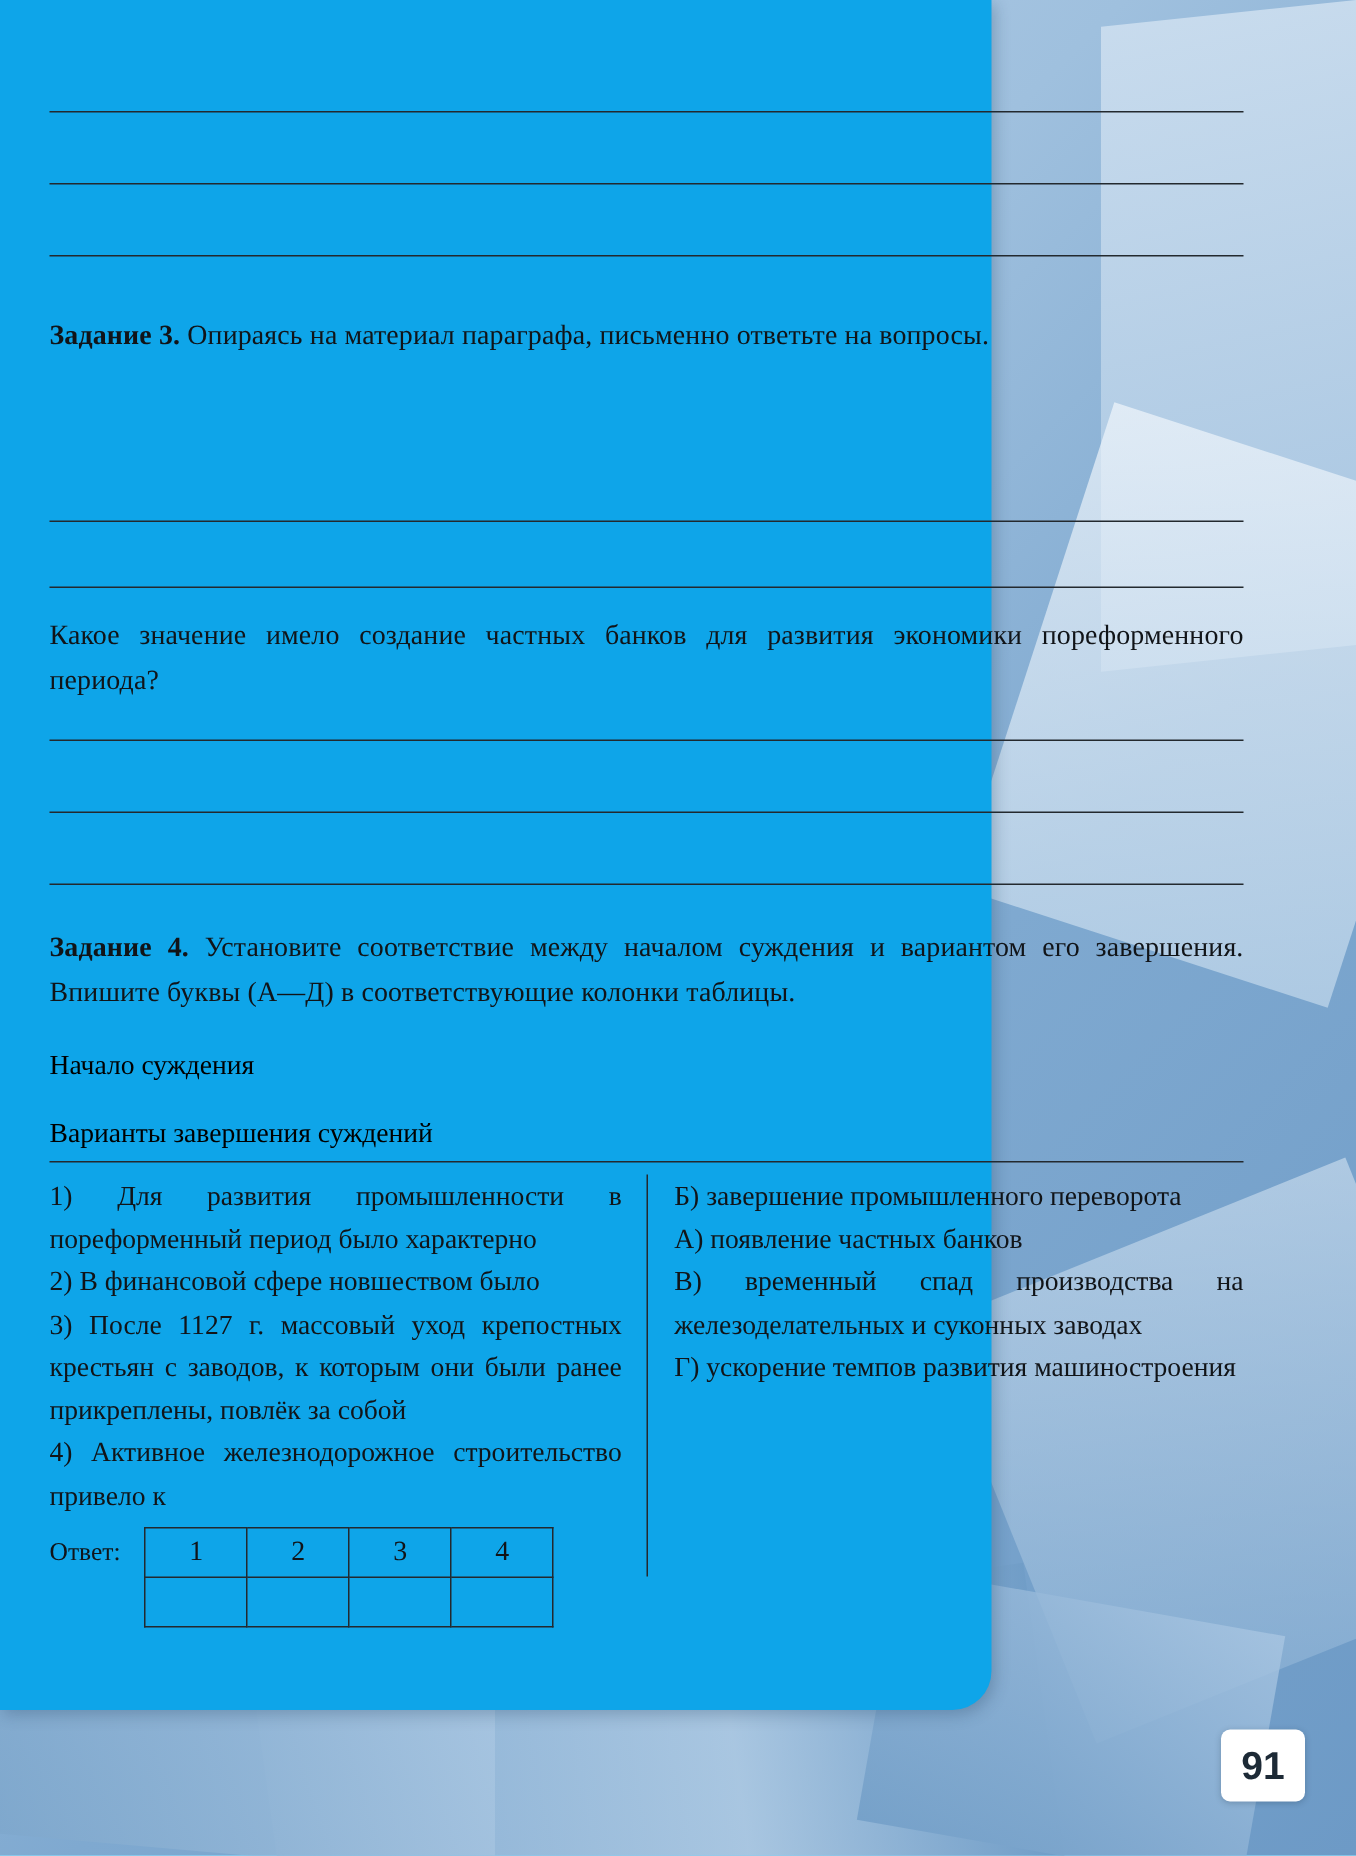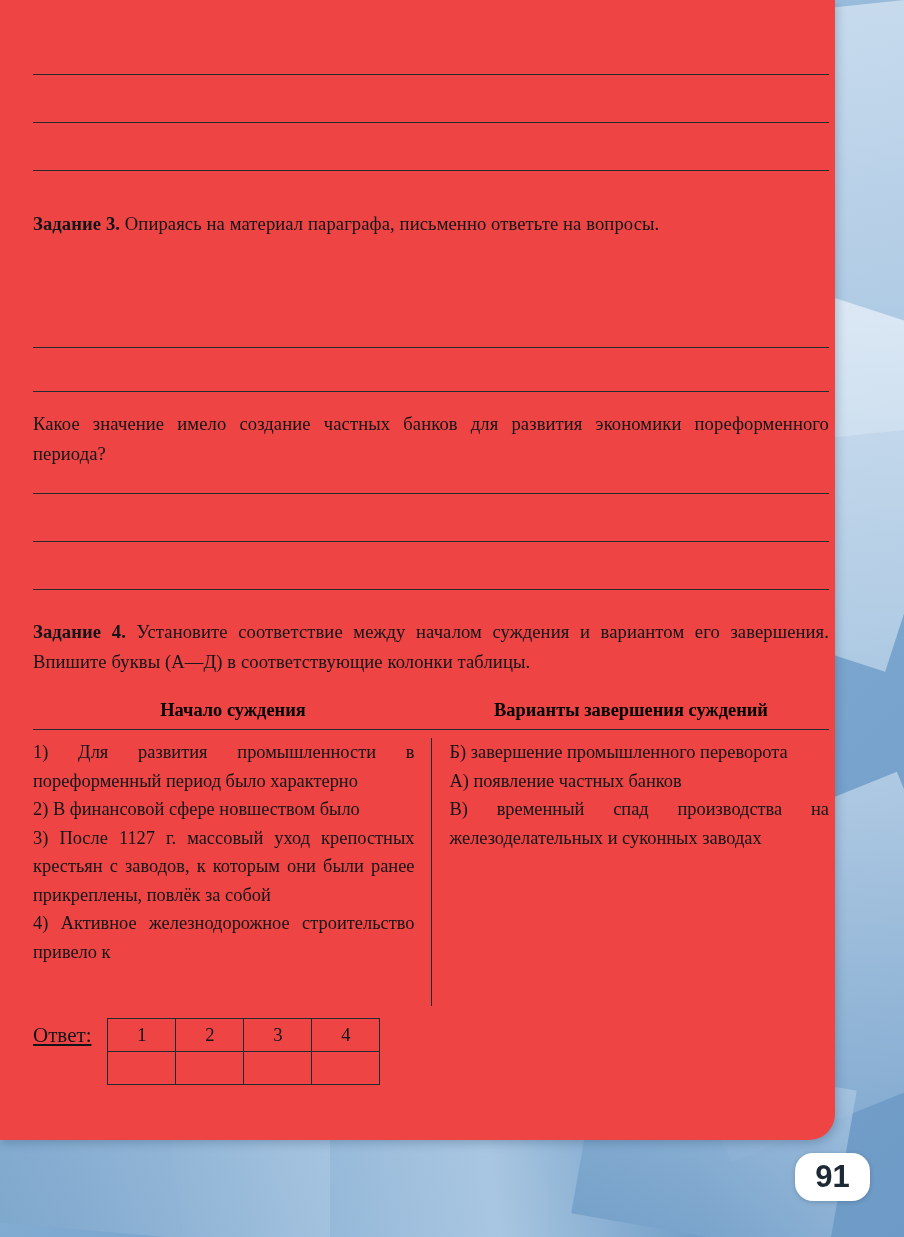--- a/index.html
+++ b/index.html
@@ -68,23 +68,23 @@
     background: linear-gradient(30deg, #6f9cc6 0%, #a9c6e2 100%);
     opacity: .8;
     transform: rotate(10deg);
   }
 
   
   .sheet {
     position: absolute;
     left: 0;
     top: 0;
-    width: 835px;
+    width: 661px;
     height: 1140px;
-    background: #ef4444;
+    background: #0ea5e9;
     border-bottom-right-radius: 26px;
     box-shadow: 2px 3px 10px rgba(30, 60, 90, .28);
     z-index: 5;
   }
 
   .content {
     position: absolute;
     left: 33px;
     top: 0;
     width: 796px;
@@ -115,27 +115,28 @@
 
   
   .match-table {
     position: absolute;
     left: 0;
     top: 700px;
     width: 796px;
   }
   .mt-head {
     display: flex;
-    font-weight: bold;
+    font-weight: normal;
     font-size: 18.4px;
-    text-align: center;
+    text-align: left;
     padding-bottom: 8px;
+    flex-direction: column;
   }
   .mt-head .c1 { width: 400px; }
-  .mt-head .c2 { width: 396px; }
+  .mt-head .c2 { width: 396px; margin-top: 24px; }
   .mt-divider {
     border-top: 1.5px solid #23292e;
     width: 796px;
   }
   .mt-body {
     display: flex;
     position: relative;
     padding-top: 8px;
     justify-content: space-between;
   }
@@ -159,54 +160,53 @@
 
   
   .answer-row {
     position: absolute;
     left: 0;
     top: 1018px;
     display: flex;
     align-items: flex-start;
   }
   .answer-label {
-    font-size: 21px;
+    font-size: 17px;
     line-height: 34px;
     padding-right: 16px;
     color: #111418;
-    text-decoration: underline;
   }
   .answer-grid {
     border-collapse: collapse;
   }
   .answer-grid td {
     width: 67px;
     height: 32px;
     border: 1.4px solid #23292e;
     text-align: center;
     font-size: 18.6px;
     color: #111418;
     padding: 0;
   }
 
   
   .page-badge {
     position: absolute;
     right: 34px;
     bottom: 36px;
-    width: 75px;
+    width: 56px;
     height: 48px;
     background: #ffffff;
-    border-radius: 18px;
+    border-radius: 6px;
     display: flex;
     align-items: center;
     justify-content: center;
     font-family: "Liberation Sans", sans-serif;
     font-weight: bold;
-    font-size: 31px;
+    font-size: 26px;
     color: #1d2a36;
     z-index: 9;
     box-shadow: 0 1px 4px rgba(20,40,60,.25);
   }
 </style>
 </head>
 <body>
 
 <div class="bg"></div>
 <div class="bg-shape shape-a"></div>
@@ -253,20 +253,21 @@
         <div class="c1">
           <div class="mt-line">1) Для развития промышленности в пореформенный период было характерно</div>
           <div class="mt-line">2) В финансовой сфере новшеством было</div>
           <div class="mt-line">3) После 1127 г. массовый уход крепостных крестьян с заводов, к которым они были ранее прикреплены, повлёк за собой</div>
           <div class="mt-line">4) Активное железнодорожное строительство привело к</div>
         </div>
         <div class="c2">
           <div class="mt-line">Б) завершение промышленного переворота</div>
           <div class="mt-line">А) появление частных банков</div>
           <div class="mt-line">В) временный спад производства на железоделательных и суконных заводах</div>
+          <div class="mt-line">Г) ускорение темпов развития машиностроения</div>
         </div>
       </div>
     </div>
 
     <div class="answer-row">
       <div class="answer-label">Ответ:</div>
       <table class="answer-grid">
         <tbody>
             <tr>
           <td>1</td>

